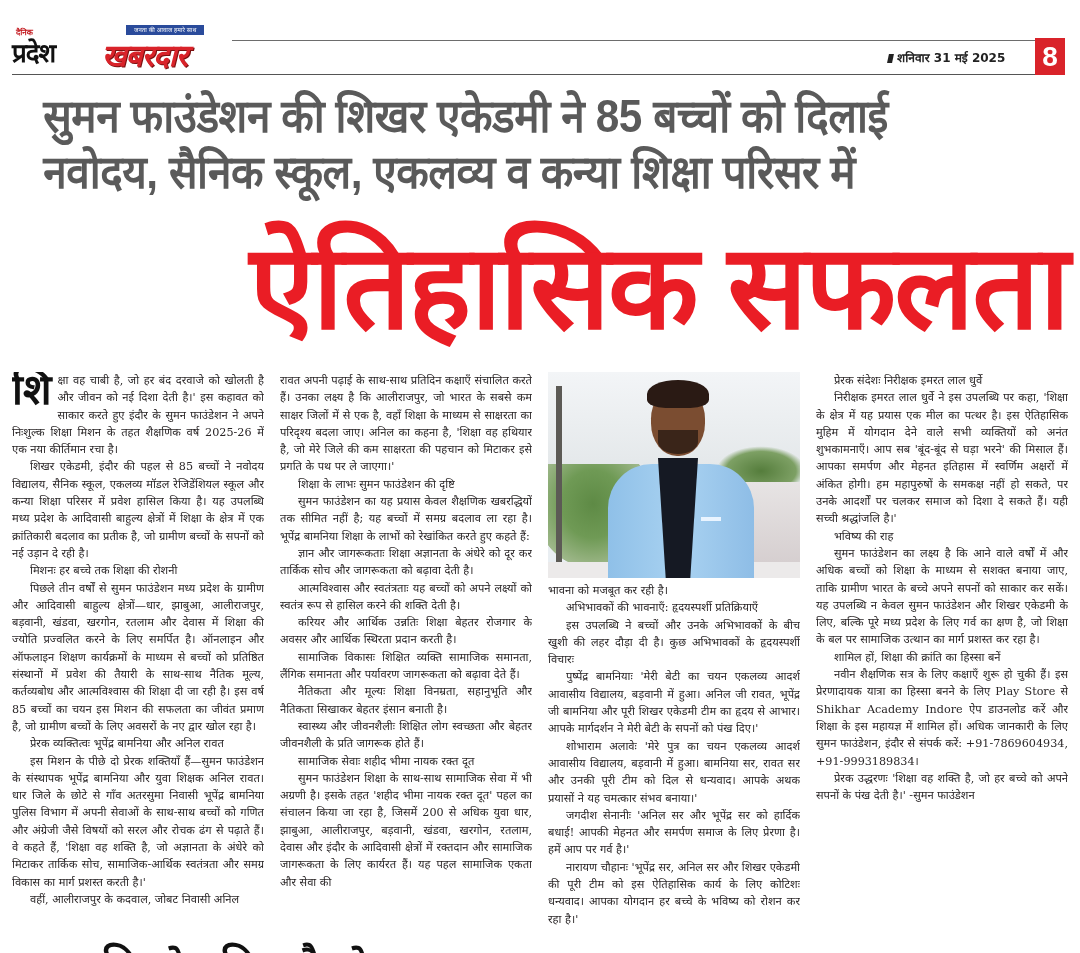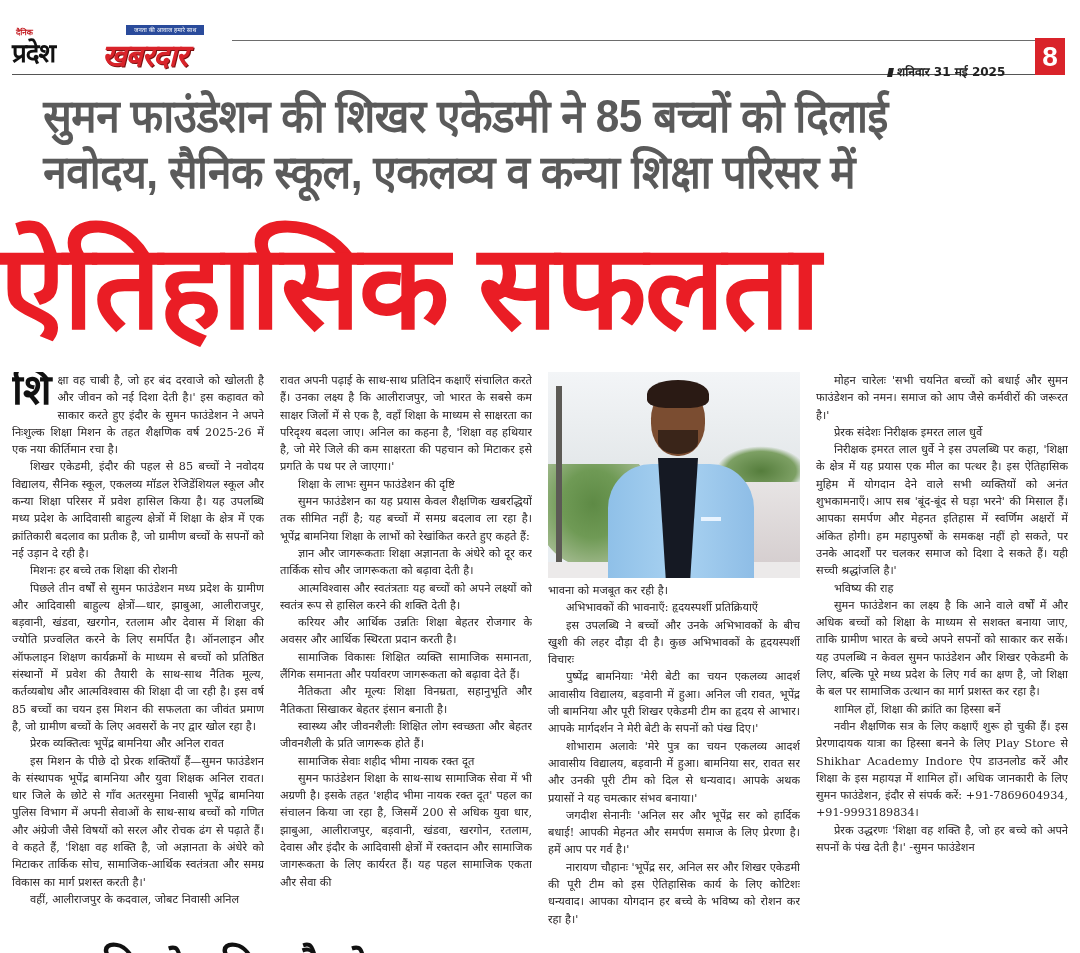--- a/index.html
+++ b/index.html
@@ -13,28 +13,28 @@
   .logo { position: absolute; left: 12px; top: 22px; height: 52px; }
   .logo-dainik { position: absolute; left: 4px; top: 4px; font-size: 8px; color: #c2151b; font-weight: bold; font-family: "DejaVu Sans", sans-serif; }
   .logo-pradesh { position: absolute; left: 0; top: 12px; font-size: 26px; font-weight: bold; color: #111; letter-spacing: -1px; font-family: "DejaVu Serif", serif; white-space: nowrap; }
   .logo-khabardar { position: absolute; left: 90px; top: 12px; font-size: 30px; font-weight: bold; color: #d9232a; letter-spacing: -1px; font-style: italic; font-family: "DejaVu Serif", serif; white-space: nowrap; text-shadow: 1px 1px 0 #7a1010; }
   .logo-tagline { position: absolute; left: 114px; top: 3px; background: #2a4b9b; color: #fff; font-size: 6px; padding: 1px 8px; white-space: nowrap; }
 
   .section-ribbon { position: absolute; left: 368px; top: 28px; width: 330px; height: 48px; }
   .ribbon-shape { position: absolute; left: 0; top: 0; width: 330px; height: 48px; }
   .section-label { position: absolute; left: 118px; top: 8px; font-size: 22px; font-weight: bold; color: #ffe21a; white-space: nowrap; text-shadow: 1px 1px 0 #8a0f12; }
 
-  .date-line { position: absolute; left: 888px; top: 63px; font-size: 12px; font-weight: bold; color: #222; white-space: nowrap; }
+  .date-line { position: absolute; left: 888px; top: 49px; font-size: 12px; font-weight: bold; color: #222; white-space: nowrap; }
   .date-bullet { display: inline-block; width: 5px; height: 9px; background: #222; margin-right: 4px; transform: skewX(-12deg); vertical-align: -1px; }
   .page-number { position: absolute; left: 1035px; top: 38px; width: 30px; height: 37px; background: #d9232a; color: #fff; font-size: 28px; font-weight: bold; text-align: center; line-height: 37px; font-family: "Liberation Sans", sans-serif; }
 
   
   .deck { position: absolute; left: 0; top: 88px; width: 1080px; text-align: left; color: #5a5a5a; font-weight: bold; font-family: "Liberation Sans", sans-serif; }
   .deck-line { display: block; font-size: 46px; line-height: 56px; letter-spacing: -0.5px; white-space: nowrap; transform: scaleX(0.92); }
-  .hero { position: absolute; left: 0; top: 212px; width: 1068px; text-align: left; color: #ea1d25; font-weight: bold; font-family: "Liberation Sans", sans-serif; font-size: 118px; line-height: 150px; letter-spacing: -2px; white-space: nowrap; }
+  .hero { position: absolute; left: 0; top: 212px; width: 1068px; text-align: right; color: #ea1d25; font-weight: bold; font-family: "Liberation Sans", sans-serif; font-size: 118px; line-height: 150px; letter-spacing: -2px; white-space: nowrap; }
 
   
   .body-area { position: absolute; left: 12px; top: 372px; width: 1056px; height: 556px; }
   .col { position: absolute; top: 0; height: 556px; overflow: hidden; font-family: "DejaVu Serif", serif; font-size: 11.2px; line-height: 17.3px; color: #2a2627; text-align: justify; }
   .col p { text-indent: 18px; }
   .col p.subhead { text-indent: 18px; font-weight: normal; }
   .col p.flush { text-indent: 0; }
   .col-1 { left: 0; width: 252px; }
   .col-2 { left: 268px; width: 252px; }
   .col-3 { left: 536px; width: 252px; }
@@ -129,21 +129,20 @@
     <p class="flush">भावना को मजबूत कर रही है।</p>
     <p class="subhead">अभिभावकों की भावनाएँ: हृदयस्पर्शी प्रतिक्रियाएँ</p>
     <p>इस उपलब्धि ने बच्चों और उनके अभिभावकों के बीच खुशी की लहर दौड़ा दी है। कुछ अभिभावकों के हृदयस्पर्शी विचारः</p>
     <p>पुष्पेंद्र बामनियाः 'मेरी बेटी का चयन एकलव्य आदर्श आवासीय विद्यालय, बड़वानी में हुआ। अनिल जी रावत, भूपेंद्र जी बामनिया और पूरी शिखर एकेडमी टीम का हृदय से आभार। आपके मार्गदर्शन ने मेरी बेटी के सपनों को पंख दिए।'</p>
     <p>शोभाराम अलावेः 'मेरे पुत्र का चयन एकलव्य आदर्श आवासीय विद्यालय, बड़वानी में हुआ। बामनिया सर, रावत सर और उनकी पूरी टीम को दिल से धन्यवाद। आपके अथक प्रयासों ने यह चमत्कार संभव बनाया।'</p>
     <p>जगदीश सेनानीः 'अनिल सर और भूपेंद्र सर को हार्दिक बधाई! आपकी मेहनत और समर्पण समाज के लिए प्रेरणा है। हमें आप पर गर्व है।'</p>
     <p>नारायण चौहानः 'भूपेंद्र सर, अनिल सर और शिखर एकेडमी की पूरी टीम को इस ऐतिहासिक कार्य के लिए कोटिशः धन्यवाद। आपका योगदान हर बच्चे के भविष्य को रोशन कर रहा है।'</p>
   </section>
 
   <section class="col col-4">
-    <p>मोहन चारेलः 'सभी चयनित बच्चों को बधाई और सुमन फाउंडेशन को नमन। समाज को आप जैसे कर्मवीरों की जरूरत है।'</p>
     <p class="subhead">प्रेरक संदेशः निरीक्षक इमरत लाल धुर्वे</p>
     <p>निरीक्षक इमरत लाल धुर्वे ने इस उपलब्धि पर कहा, 'शिक्षा के क्षेत्र में यह प्रयास एक मील का पत्थर है। इस ऐतिहासिक मुहिम में योगदान देने वाले सभी व्यक्तियों को अनंत शुभकामनाएँ। आप सब 'बूंद-बूंद से घड़ा भरने' की मिसाल हैं। आपका समर्पण और मेहनत इतिहास में स्वर्णिम अक्षरों में अंकित होगी। हम महापुरुषों के समकक्ष नहीं हो सकते, पर उनके आदर्शों पर चलकर समाज को दिशा दे सकते हैं। यही सच्ची श्रद्धांजलि है।'</p>
     <p class="subhead">भविष्य की राह</p>
     <p>सुमन फाउंडेशन का लक्ष्य है कि आने वाले वर्षों में और अधिक बच्चों को शिक्षा के माध्यम से सशक्त बनाया जाए, ताकि ग्रामीण भारत के बच्चे अपने सपनों को साकार कर सकें। यह उपलब्धि न केवल सुमन फाउंडेशन और शिखर एकेडमी के लिए, बल्कि पूरे मध्य प्रदेश के लिए गर्व का क्षण है, जो शिक्षा के बल पर सामाजिक उत्थान का मार्ग प्रशस्त कर रहा है।</p>
     <p class="subhead">शामिल हों, शिक्षा की क्रांति का हिस्सा बनें</p>
     <p>नवीन शैक्षणिक सत्र के लिए कक्षाएँ शुरू हो चुकी हैं। इस प्रेरणादायक यात्रा का हिस्सा बनने के लिए Play Store से Shikhar Academy Indore ऐप डाउनलोड करें और शिक्षा के इस महायज्ञ में शामिल हों। अधिक जानकारी के लिए सुमन फाउंडेशन, इंदौर से संपर्क करें: +91-7869604934, +91-9993189834।</p>
     <p>प्रेरक उद्धरणः 'शिक्षा वह शक्ति है, जो हर बच्चे को अपने सपनों के पंख देती है।' -सुमन फाउंडेशन</p>
   </section>
 </main>
 

